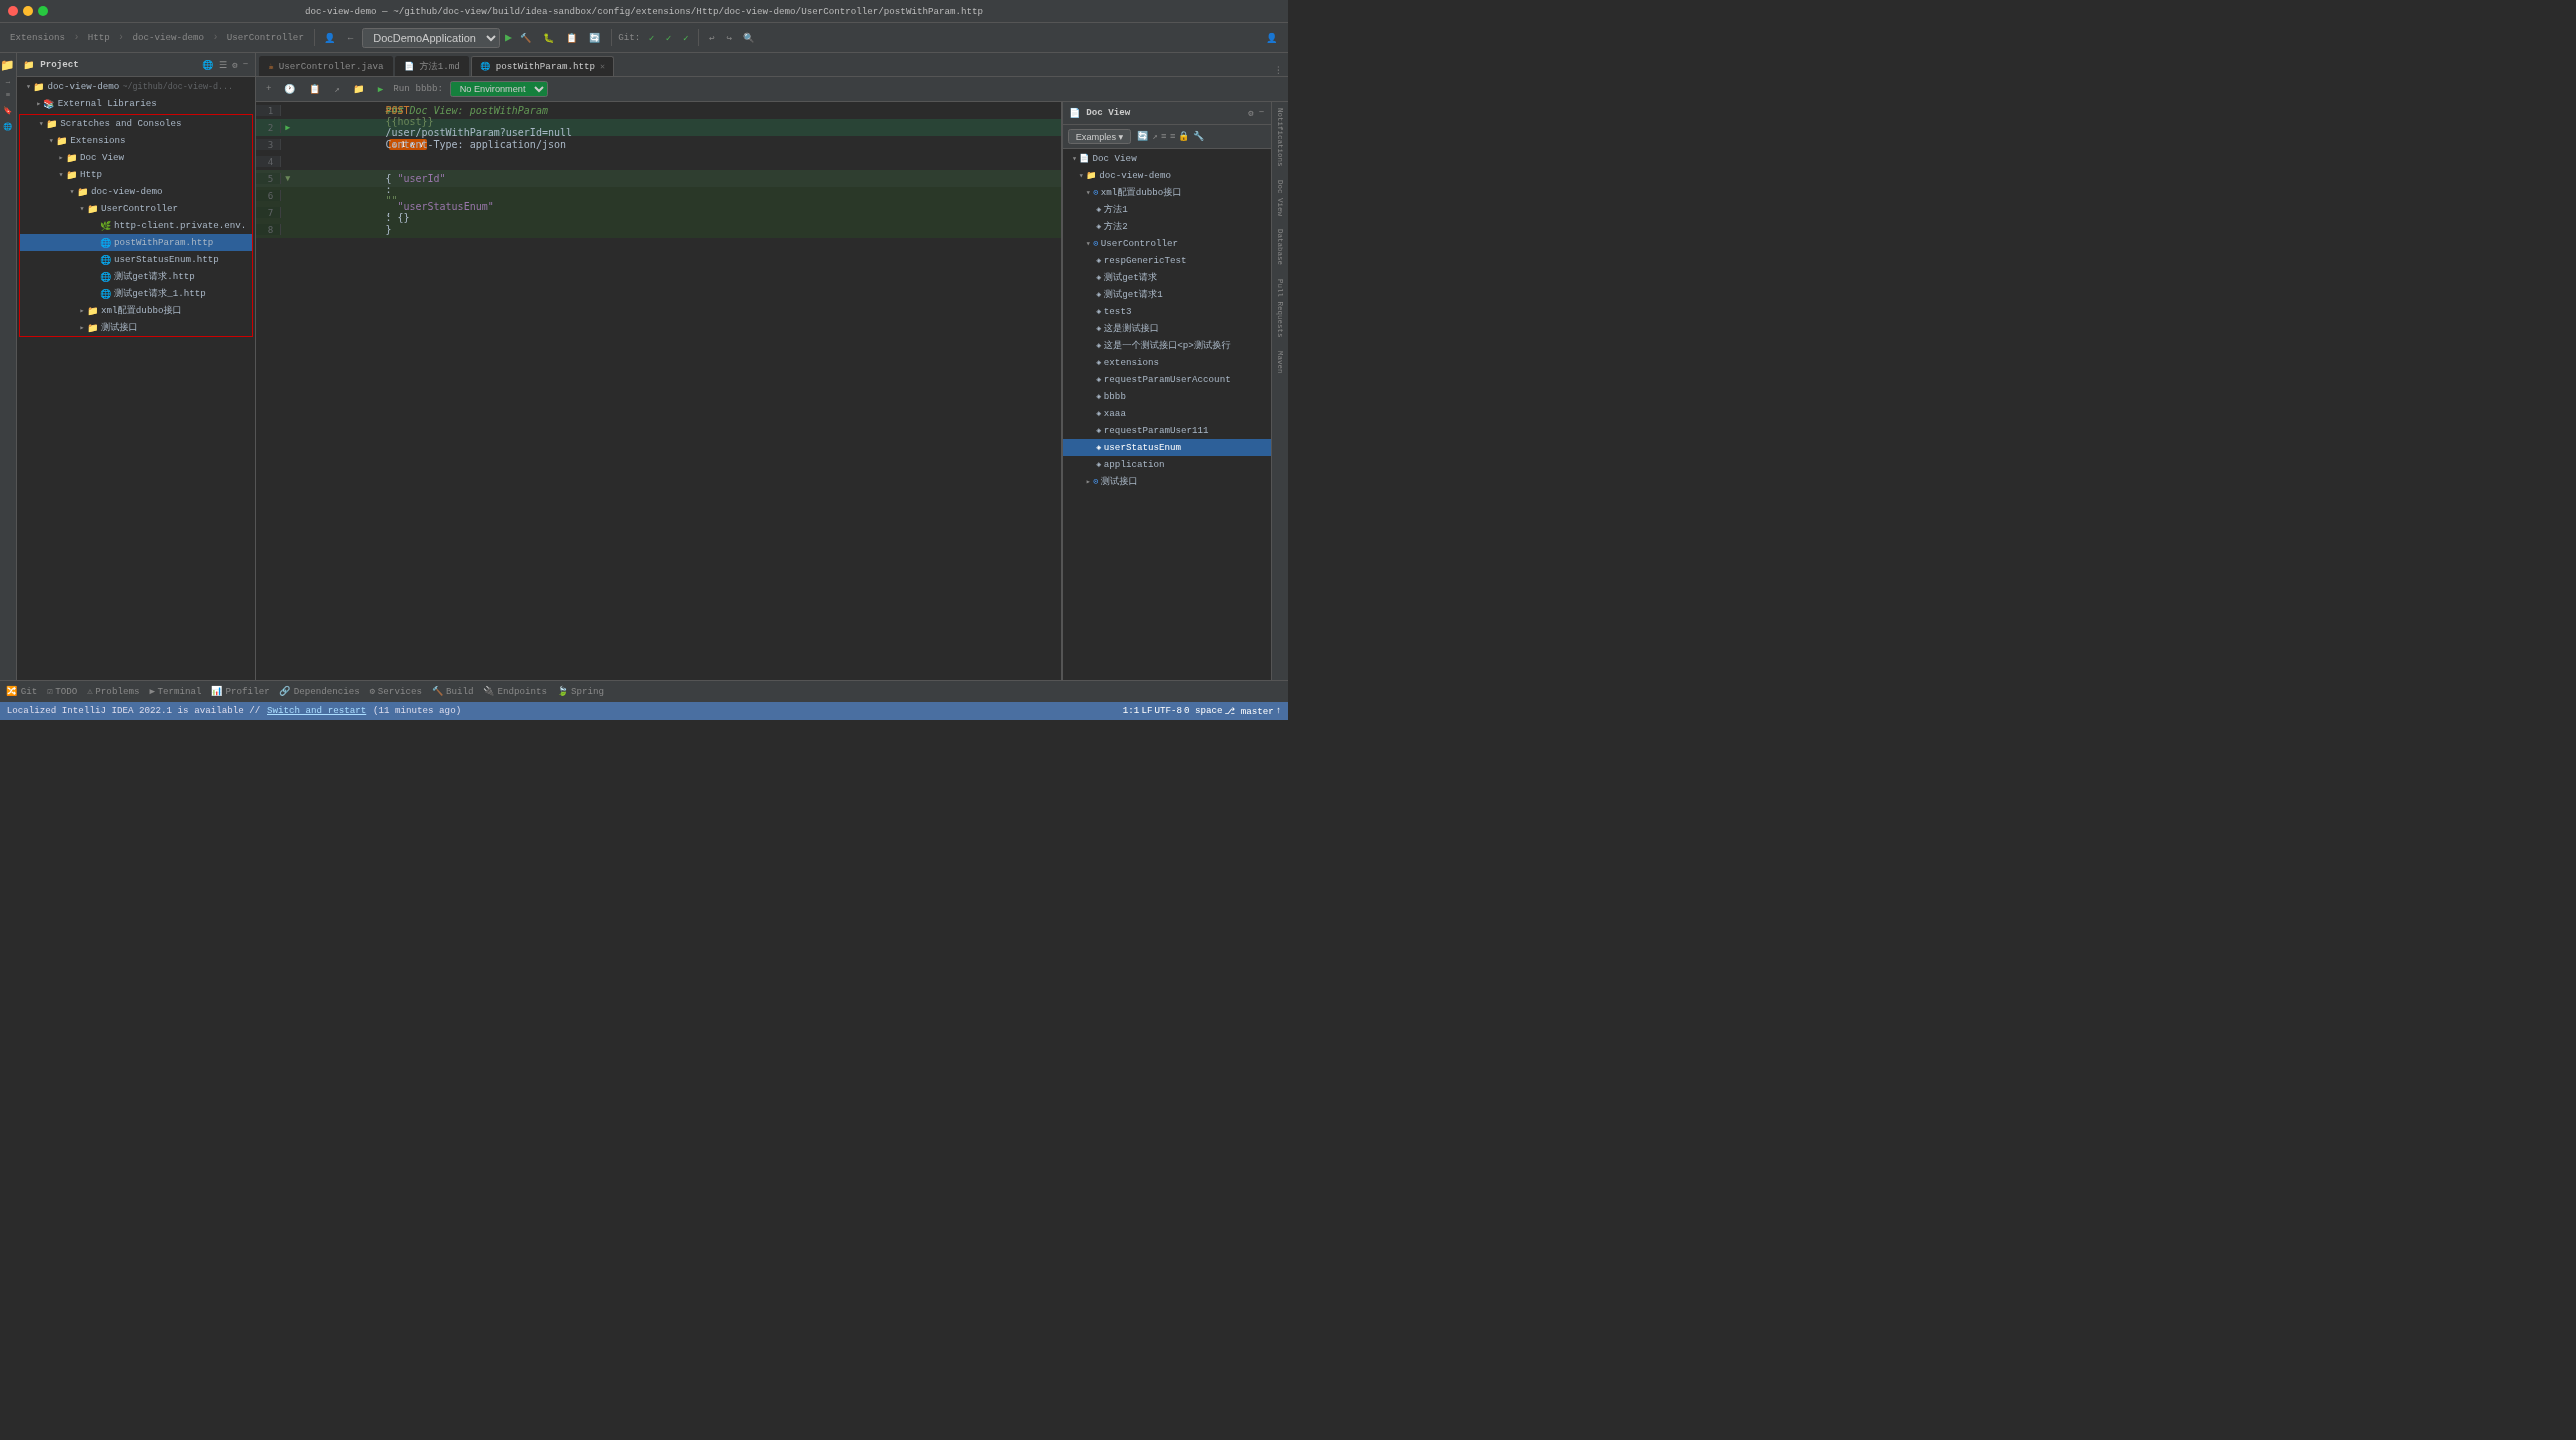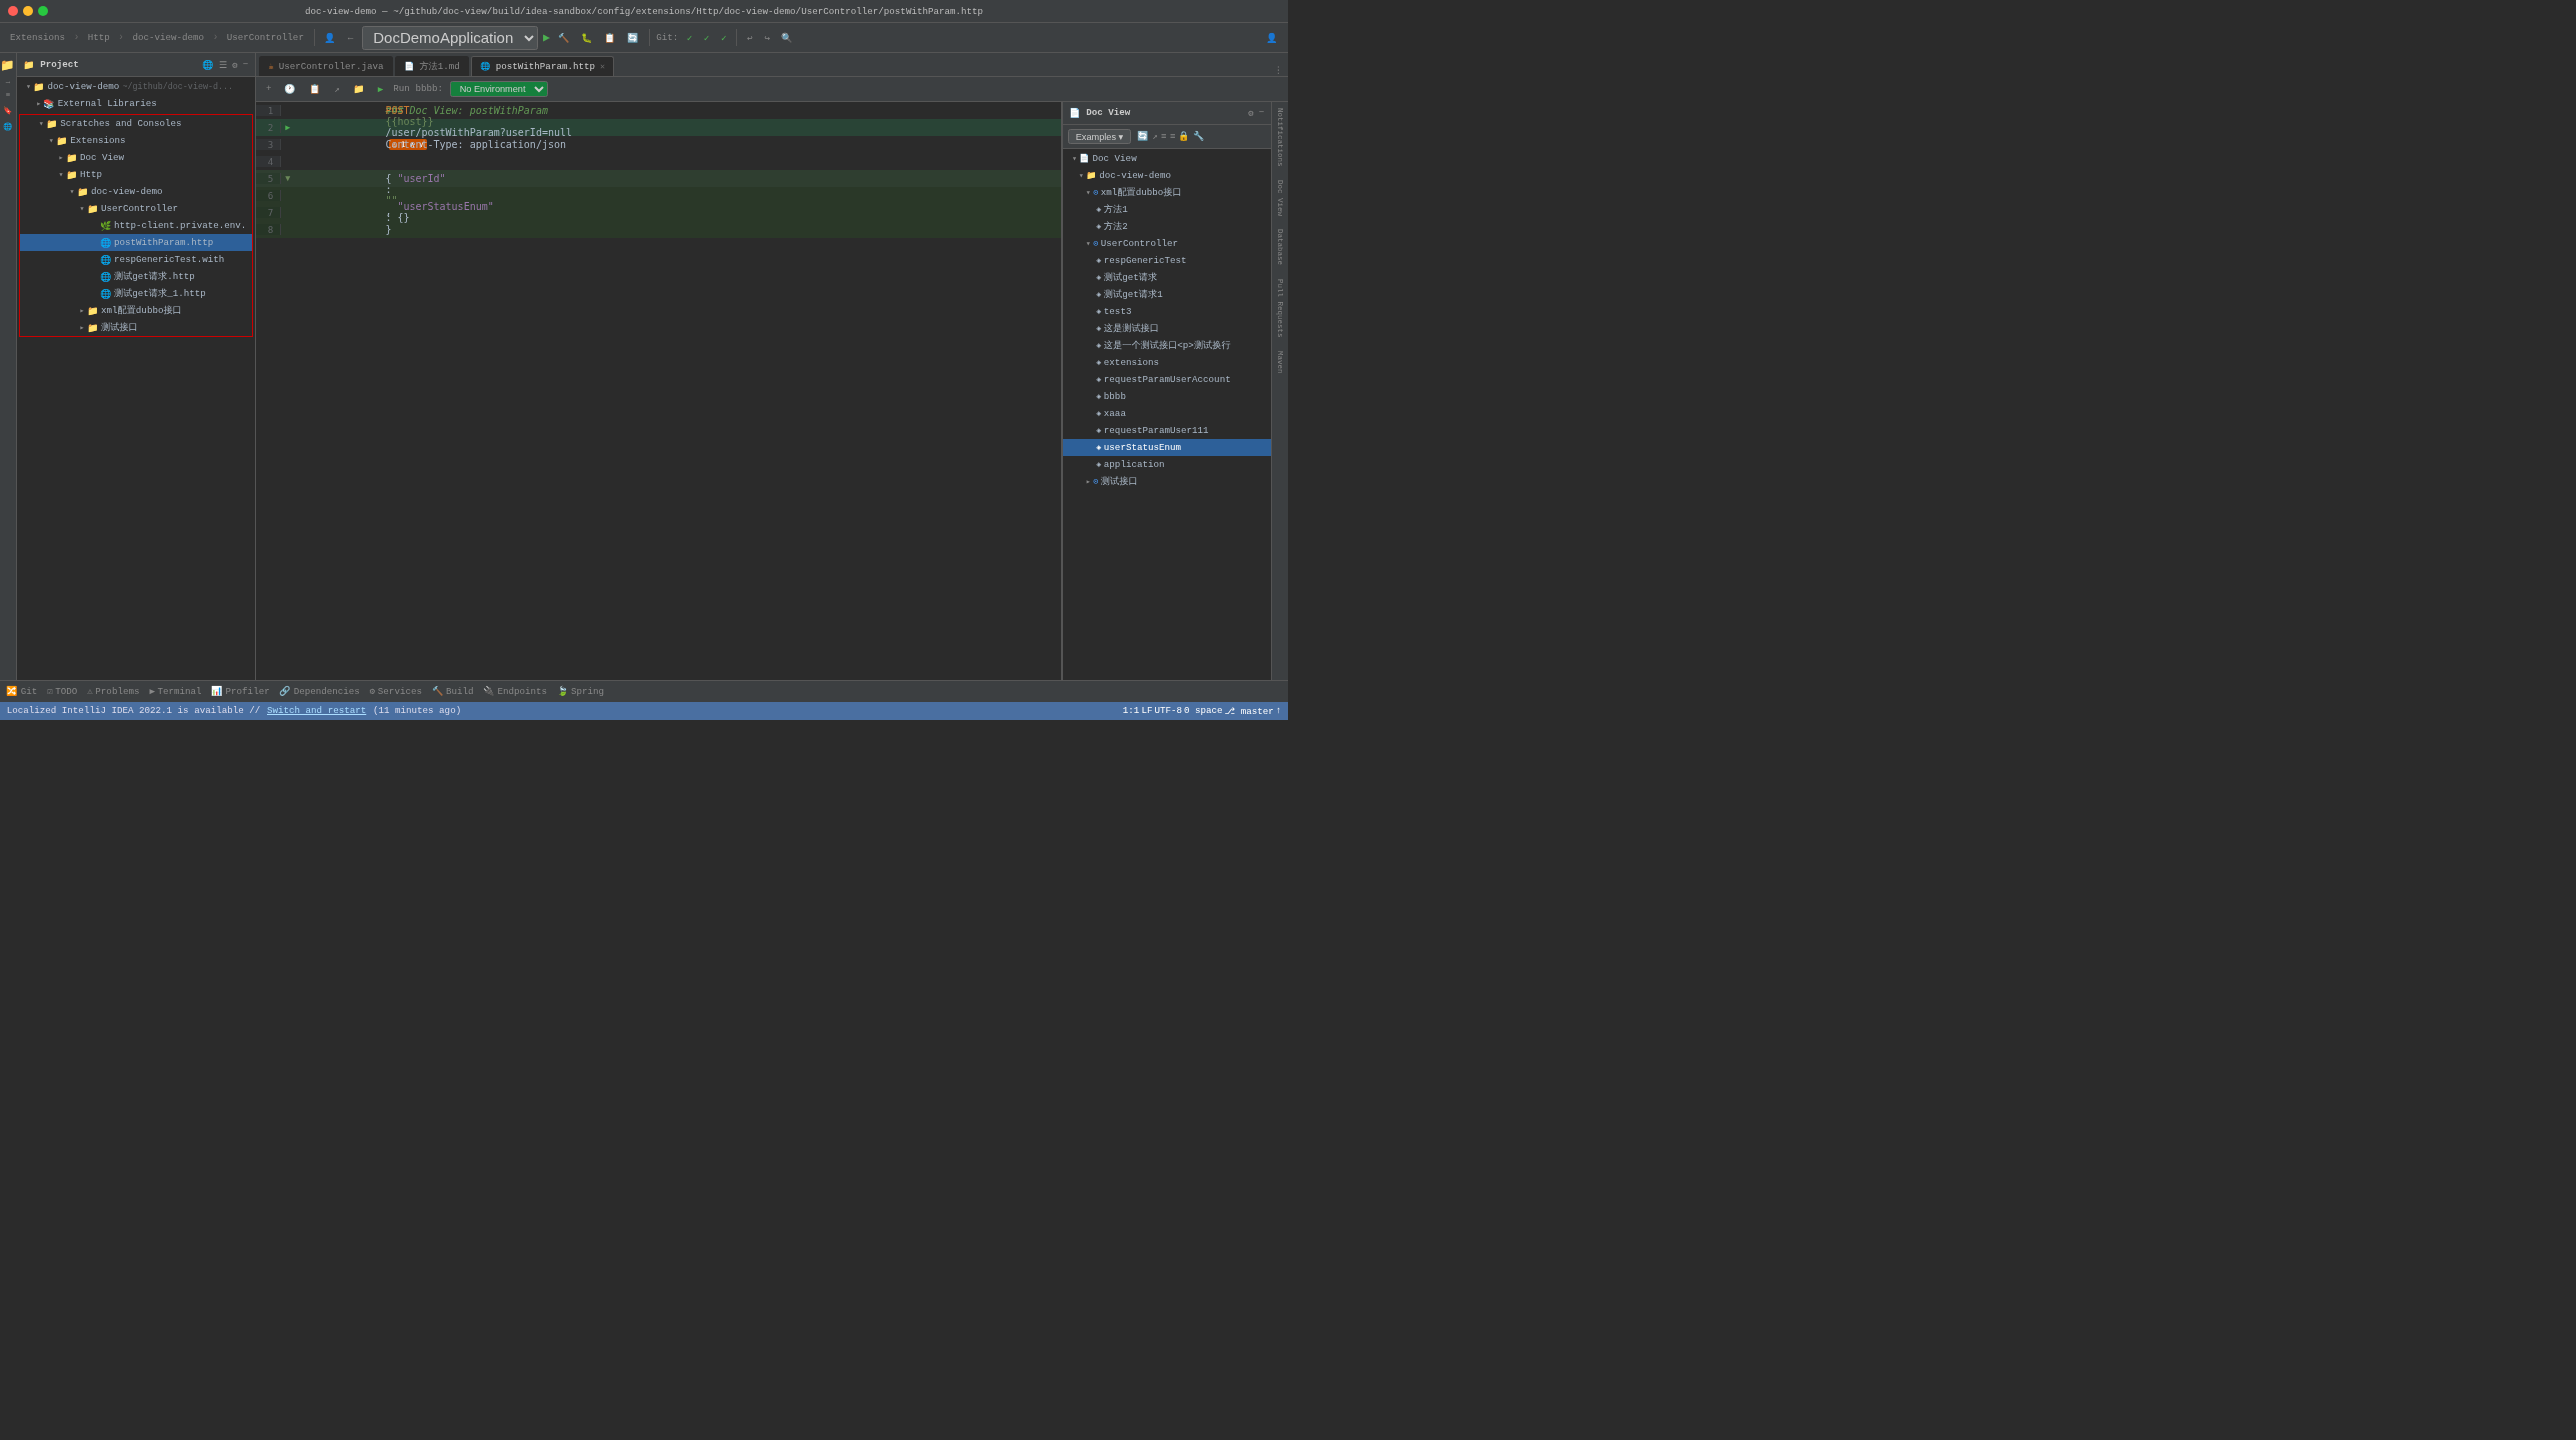--- a/index.html
+++ b/index.html
@@ -332,21 +332,21 @@
     }
     .run-btn {
       color: #4caf50;
       font-size: 11.7px;
       cursor: pointer;
     }
     .app-dropdown {
       background: #4c5052;
       border: 0.8px solid #666;
       color: #ccc;
-      font-size: 15px;
+      font-size: 11px;
       padding: 1.7px 6.7px;
       border-radius: 2.5px;
       cursor: pointer;
     }
     .git-label {
       color: #888;
       font-size: 9.2px;
     }
 
     .collapse-btn {
@@ -501,21 +501,21 @@
           <span class="tree-indent" style="width:67px;"></span>
           <span style="width:10px;"></span>
           <span class="tree-icon" style="color:#4a9eff;">🌐</span>
           <span class="tree-label">postWithParam.http</span>
         </div>
 
         <div class="tree-item">
           <span class="tree-indent" style="width:67px;"></span>
           <span style="width:10px;"></span>
           <span class="tree-icon" style="color:#4a9eff;">🌐</span>
-          <span class="tree-label">respGenericTest.with</span>
+          <span class="tree-label">userStatusEnum.http</span>
         </div>
 
         <div class="tree-item">
           <span class="tree-indent" style="width:67px;"></span>
           <span style="width:10px;"></span>
           <span class="tree-icon" style="color:#4a9eff;">🌐</span>
           <span class="tree-label">测试get请求.http</span>
         </div>
 
         <div class="tree-item">

